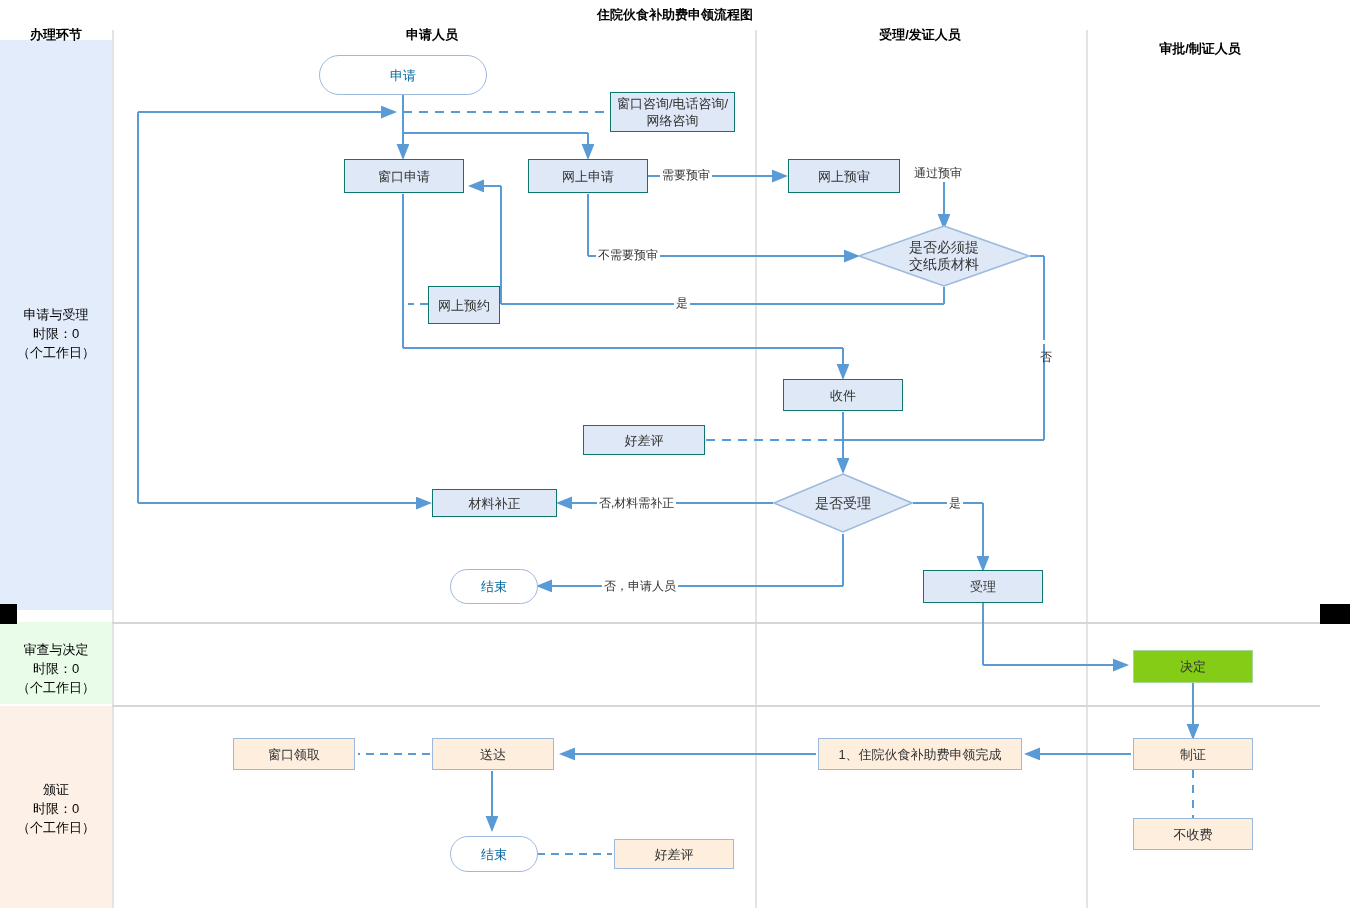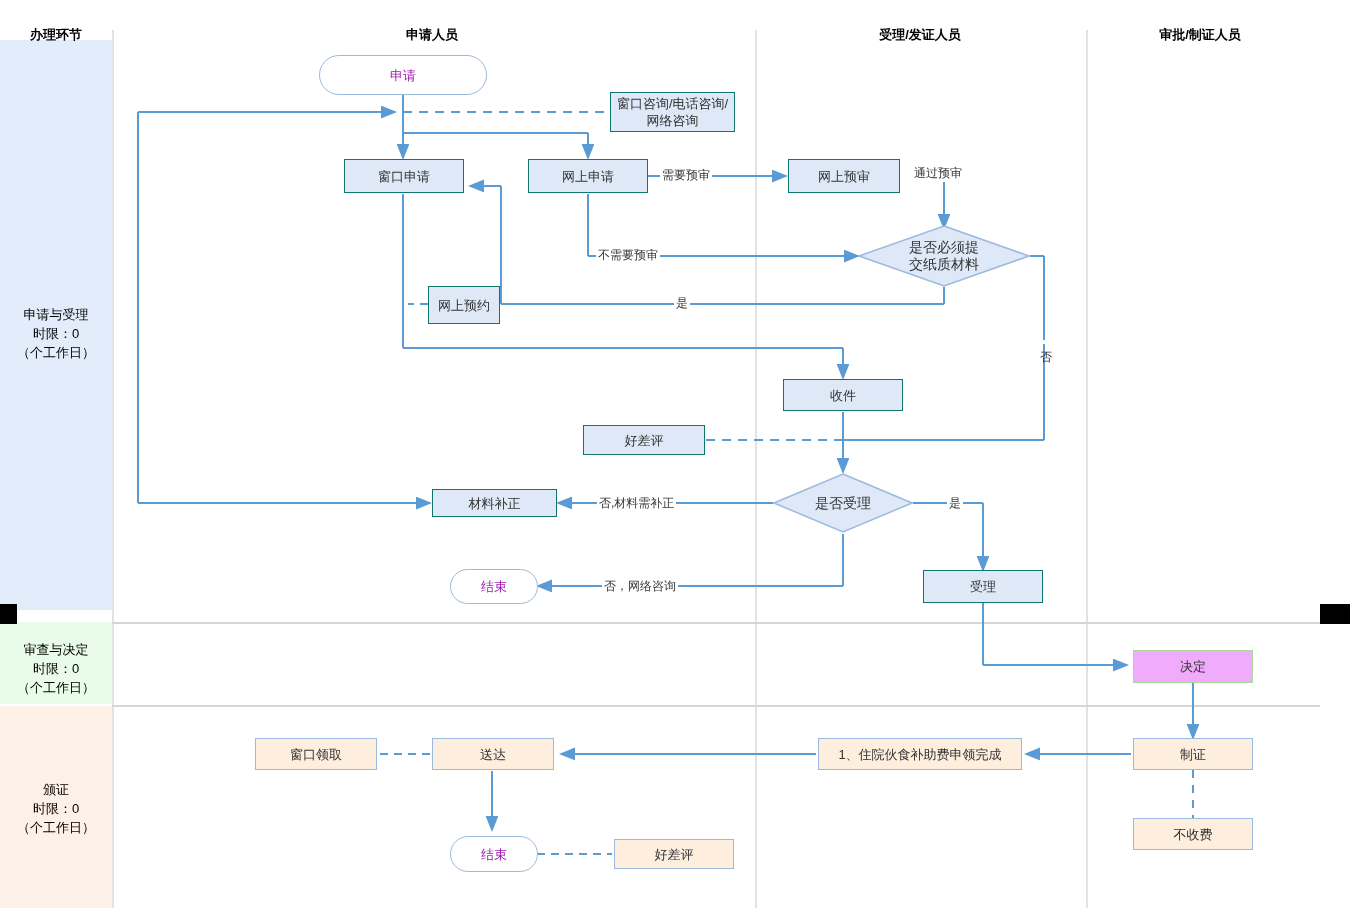--- a/index.html
+++ b/index.html
@@ -48,62 +48,63 @@
   .h-div { position:absolute; left:112px; width:1208px; height:2px; background:#d6d6d6; }
 
   
   .node {
     position:absolute; box-sizing:border-box;
     display:flex; align-items:center; justify-content:center;
     text-align:center; font-size:13px; line-height:17px;
     color:#333;
   }
   .node.rect   { background:#dee8f7; border:1px solid #0f766e; }
-  .node.green  { background:#f0abfc; border:1px solid #a8d79b; }
+  .node.green  { background:#84cc16; border:1px solid #a8d79b; }
   .node.orange { background:#fdeede; border:1px solid #9cb9de; }
   .node.round  {
     background:#ffffff; border:1px solid #9cb9de; border-radius:24px;
-    color:#a21caf;
+    color:#0369a1;
   }
   .node.diamond { background:transparent; border:none; }
   .diamond-shape { position:absolute; left:0; top:0; width:100%; height:100%; }
   .diamond-txt { position:relative; z-index:2; color:#333; font-size:14px; line-height:17px; }
 
   
   .edge-label {
     position:absolute; font-size:12px; color:#333; background:#ffffff;
     padding:0 2px; white-space:nowrap;
   }
   .edge-label.vert { writing-mode: vertical-rl; text-orientation: upright; padding:2px 0; }
 
   svg.wires { position:absolute; left:0; top:0; width:1350px; height:908px; pointer-events:none; }
 </style>
 </head>
 <body>
 
 <div id="stage">
 
+  <div class="title">住院伙食补助费申领流程图</div>
 
   <div class="lane-band apply"></div>
   <div class="lane-band review"></div>
   <div class="lane-band issue"></div>
 
   <div class="black-bar left"></div>
   <div class="black-bar right"></div>
 
   <div class="v-div" style="left:112px;"></div>
   <div class="v-div" style="left:755px;"></div>
   <div class="v-div" style="left:1086px;"></div>
   <div class="h-div" style="top:622px;"></div>
   <div class="h-div" style="top:705px;"></div>
 
   <div class="col-header" style="left:0;width:112px;">办理环节</div>
   <div class="col-header" style="left:332px;width:200px;">申请人员</div>
   <div class="col-header" style="left:820px;width:200px;">受理/发证人员</div>
-  <div class="col-header" style="left:1100px;width:200px;">审批/制证人员</div>
+  <div class="col-header" style="left:1100px;width:200px;margin-top:14px;">审批/制证人员</div>
 
   <div class="lane-label apply">
     <div>申请与受理</div>
     <div>时限：0</div>
     <div>（个工作日）</div>
   </div>
   <div class="lane-label review">
     <div>审查与决定</div>
     <div>时限：0</div>
     <div>（个工作日）</div>
@@ -236,35 +237,35 @@
   <div class="node green" style="left:1133px; top:650px; width:120px; height:33px;">决定</div>
 
   <div class="node orange" style="left:1133px; top:738px; width:120px; height:32px;">制证</div>
 
   <div class="node orange" style="left:1133px; top:818px; width:120px; height:32px;">不收费</div>
 
   <div class="node orange" style="left:818px; top:738px; width:204px; height:32px;">1、住院伙食补助费申领完成</div>
 
   <div class="node orange" style="left:432px; top:738px; width:122px; height:32px;">送达</div>
 
-  <div class="node orange" style="left:233px; top:738px; width:122px; height:32px;margin-left:22px;">窗口领取</div>
+  <div class="node orange" style="left:233px; top:738px; width:122px; height:32px;">窗口领取</div>
 
   <div class="node round" style="left:450px; top:836px; width:88px; height:36px;">结束</div>
 
   <div class="node orange" style="left:614px; top:839px; width:120px; height:30px;">好差评</div>
 
   <div class="edge-label" style="left:660px; top:167px;">需要预审</div>
 
   <div class="edge-label" style="left:912px; top:165px;">通过预审</div>
 
   <div class="edge-label" style="left:596px; top:247px;">不需要预审</div>
 
   <div class="edge-label" style="left:674px; top:295px;">是</div>
 
   <div class="edge-label vert" style="left:1037px; top:340px;">否</div>
 
   <div class="edge-label" style="left:597px; top:495px;">否,材料需补正</div>
 
   <div class="edge-label" style="left:947px; top:495px;">是</div>
 
-  <div class="edge-label" style="left:602px; top:578px;">否，网络咨询</div>
+  <div class="edge-label" style="left:602px; top:578px;">否，申请人员</div>
 
 </div>
 
 </body></html>

